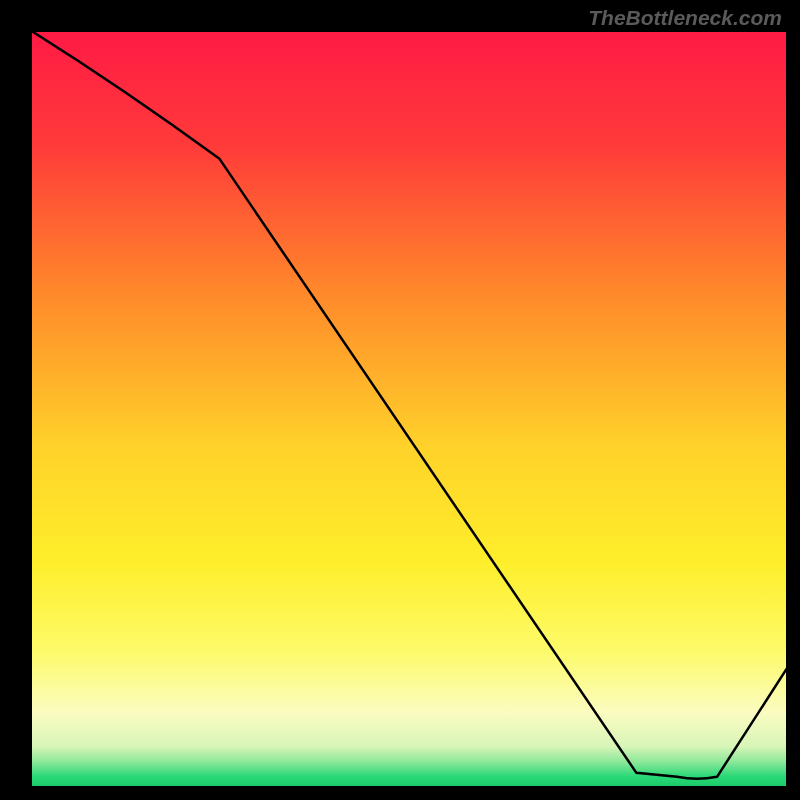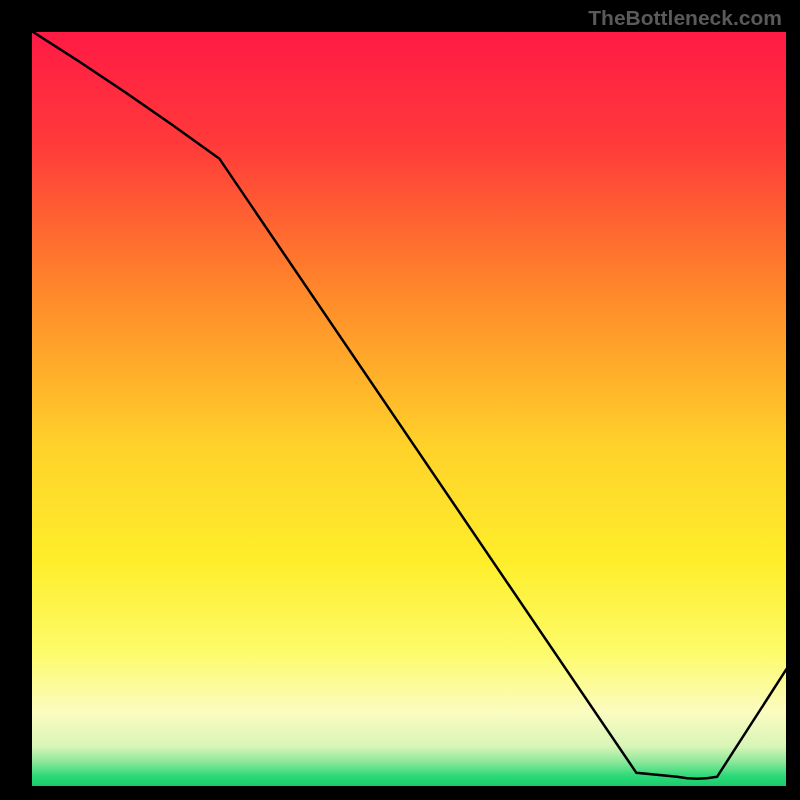--- a/index.html
+++ b/index.html
@@ -12,20 +12,21 @@
     overflow: hidden;
   }
   .watermark {
     position: absolute;
     top: 6px;
     right: 18px;
     color: #5a5a5a;
     font-size: 21px;
     font-weight: bold;
     z-index: 20;
+    font-style: italic;
   }
   .plot-frame {
     position: absolute;
     left: 30px;
     top: 30px;
     width: 758px;
     height: 758px;
     background: #000;
     z-index: 1;
   }

